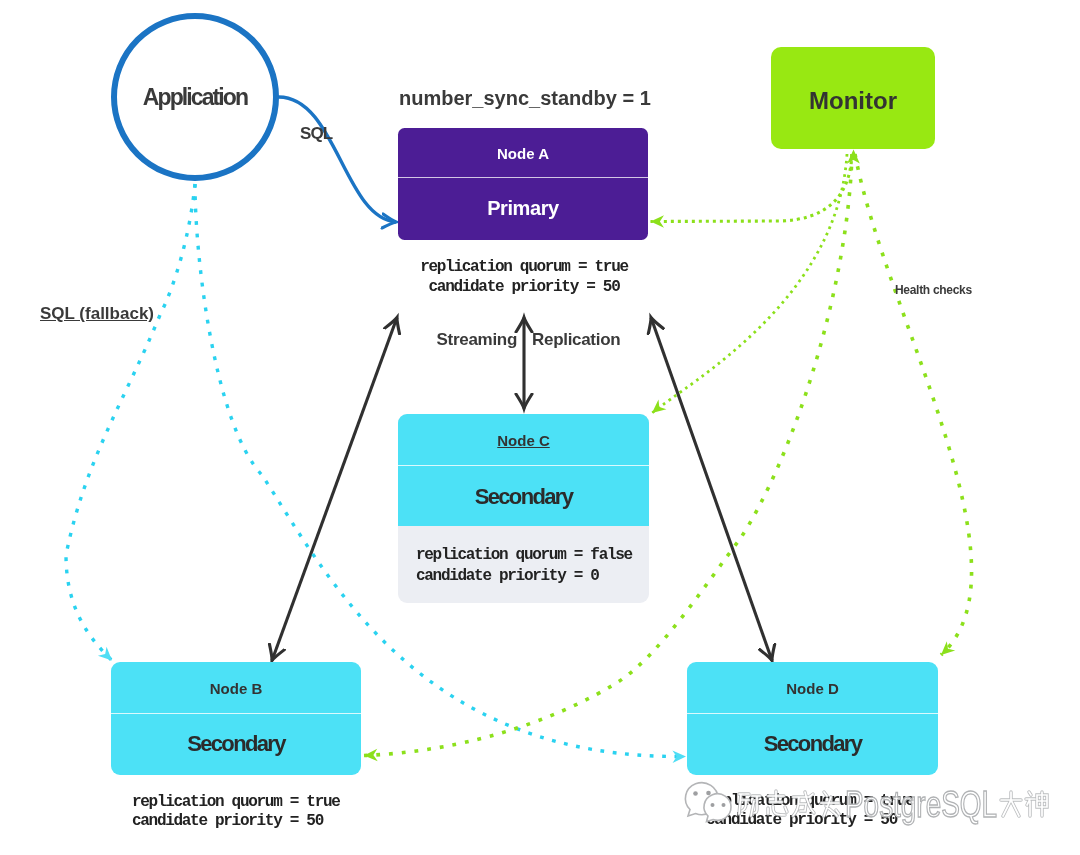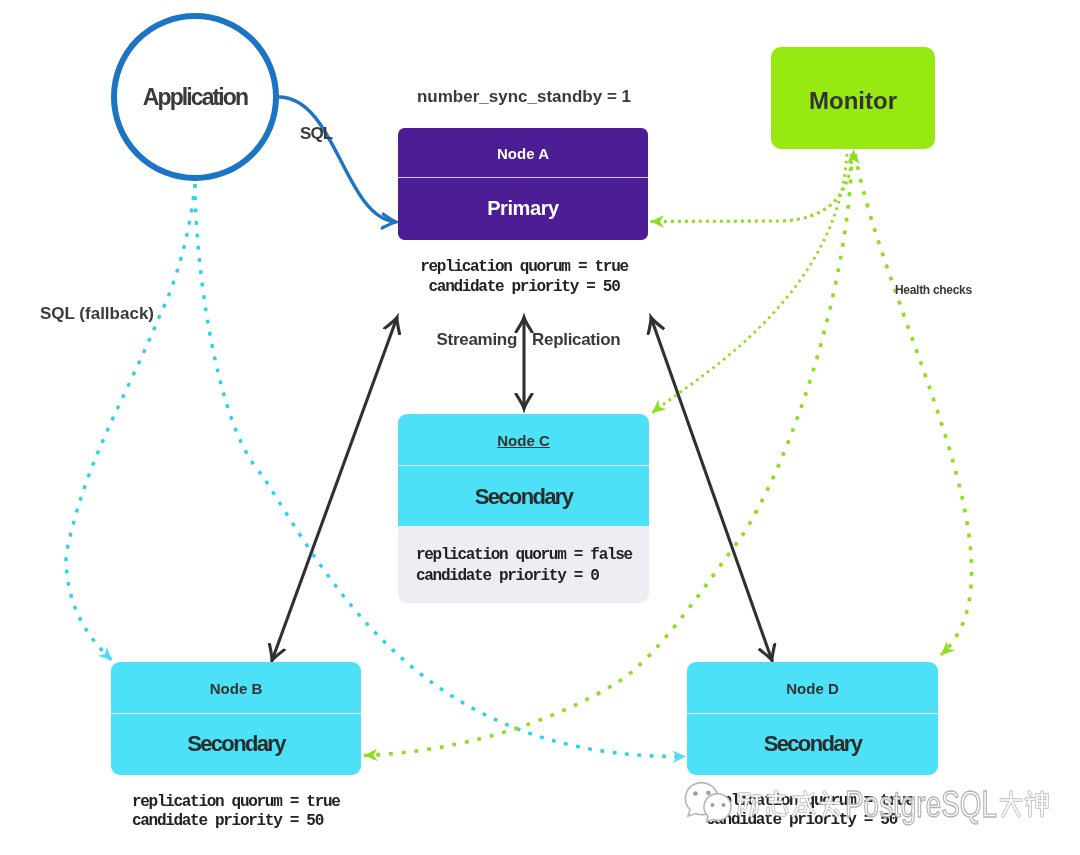--- a/index.html
+++ b/index.html
@@ -56,21 +56,21 @@
 </svg>
 
 <div class="abs" style="left:111px;top:13px;width:168px;height:168px;border:6.5px solid #1b74c4;
      border-radius:50%;box-sizing:border-box;"></div>
 <div class="lbl" style="left:111px;top:84px;width:168px;text-align:center;font-size:23px;letter-spacing:-1.9px;">Application</div>
 
 <div class="node" style="left:398px;top:128px;width:250px;height:112px;background:#4c1d95;border-radius:6.5px;">
   <div class="nhead" style="position:absolute;top:0;height:50px;line-height:52px;font-size:15px;color:#fff;border-bottom:1.5px solid rgba(255,255,255,0.75);box-sizing:border-box;width:100%;">Node A</div>
   <div class="nbig" style="position:absolute;top:51px;height:61px;line-height:58px;font-size:20px;letter-spacing:-0.4px;color:#fff;">Primary</div>
 </div>
-<div class="lbl" style="left:399px;top:87px;width:250px;text-align:center;font-size:17px;">number_sync_standby = 1</div>
+<div class="lbl" style="left:399px;top:87px;width:250px;text-align:center;font-size:20px;">number_sync_standby = 1</div>
 <div class="mono" style="left:399px;top:258px;width:250px;text-align:center;">replication quorum = true
 candidate priority = 50</div>
 
 <div class="abs" style="left:771px;top:47px;width:164px;height:102px;background:#98e812;border-radius:10px;"></div>
 <div class="lbl" style="left:771px;top:87px;width:164px;text-align:center;font-size:24px;color:#333;">Monitor</div>
 
 <div class="node" style="left:398px;top:414px;width:251px;height:189px;background:#eceef3;">
   <div class="cy" style="position:absolute;top:0;width:100%;height:112px;">
     <div class="nhead" style="position:absolute;top:0;height:52px;line-height:54px;font-size:15px;border-bottom:1.5px solid rgba(255,255,255,0.8);box-sizing:border-box;width:100%;text-decoration:underline;">Node C</div>
     <div class="nbig" style="position:absolute;top:53px;height:59px;line-height:59px;font-size:22px;letter-spacing:-1.65px;">Secondary</div>
@@ -87,21 +87,21 @@
 candidate priority = 50</div>
 
 <div class="node cy" style="left:687px;top:662px;width:251px;height:113px;">
   <div class="nhead" style="position:absolute;top:0;height:52px;line-height:54px;font-size:15px;border-bottom:1.5px solid rgba(255,255,255,0.8);box-sizing:border-box;width:100%;">Node D</div>
   <div class="nbig" style="position:absolute;top:53px;height:57px;line-height:57px;font-size:22px;letter-spacing:-1.65px;">Secondary</div>
 </div>
 <div class="mono" style="left:706px;top:791.5px;line-height:19.5px;">replication quorum = true
 candidate priority = 50</div>
 
 <div class="lbl" style="left:300px;top:124px;font-size:17px;letter-spacing:-0.9px;">SQL</div>
-<div class="lbl" style="left:40px;top:304px;font-size:17px;">SQL (fallback)</div>
+<div class="lbl" style="left:40px;top:304px;font-size:17px;text-decoration:underline;">SQL (fallback)</div>
 <div class="lbl" style="right:563px;top:330px;font-size:17px;letter-spacing:-0.3px;">Streaming</div>
 <div class="lbl" style="left:532px;top:330px;font-size:17px;letter-spacing:-0.3px;">Replication</div>
 <div class="lbl" style="left:895px;top:283px;font-size:12px;letter-spacing:-0.3px;">Health checks</div>
 
 <svg class="abs" style="left:675px;top:765px;" width="405" height="90" viewBox="0 0 405 90">
 
   <g fill="#ffffff" stroke="#b4b5b7" stroke-width="1.6">
     <path d="M 43 33.5 A 16.3 15.8 0 1 0 15 44.5 L 13 51 L 20.5 48.5 A 16.3 15.8 0 0 0 43 33.5 Z"></path>
     <path d="M 56 42 A 13.5 13 0 1 0 33 51 L 31.5 56.5 L 38 54.5 A 13.5 13 0 0 0 56 42 Z"></path>
   </g>

